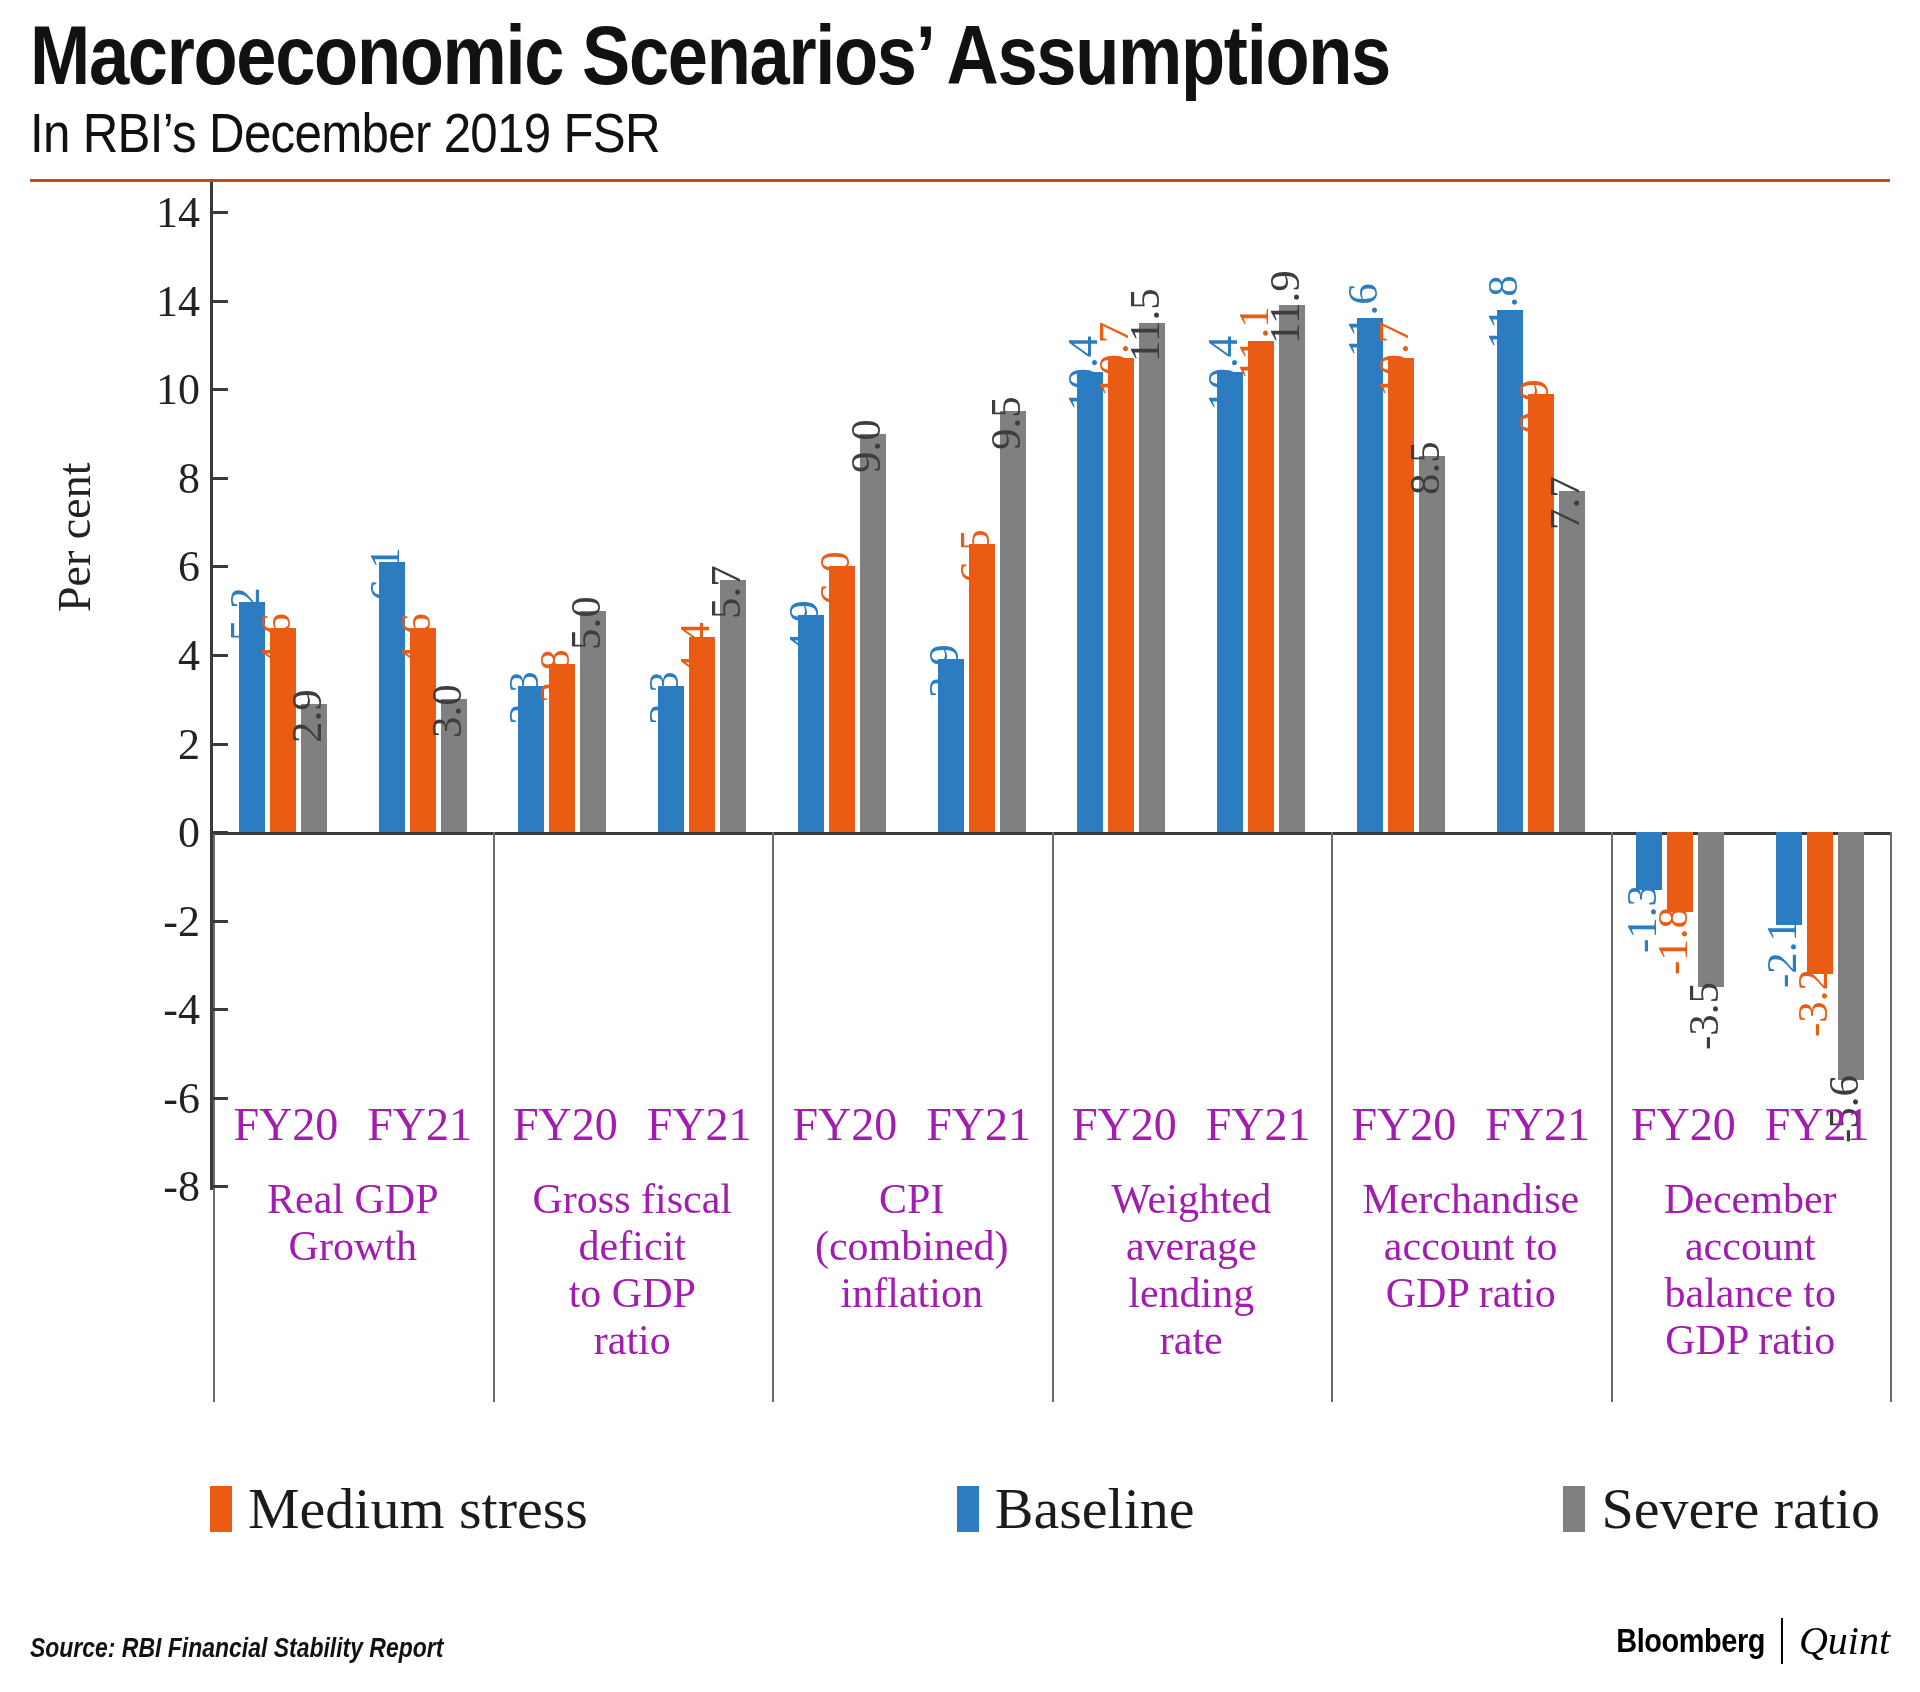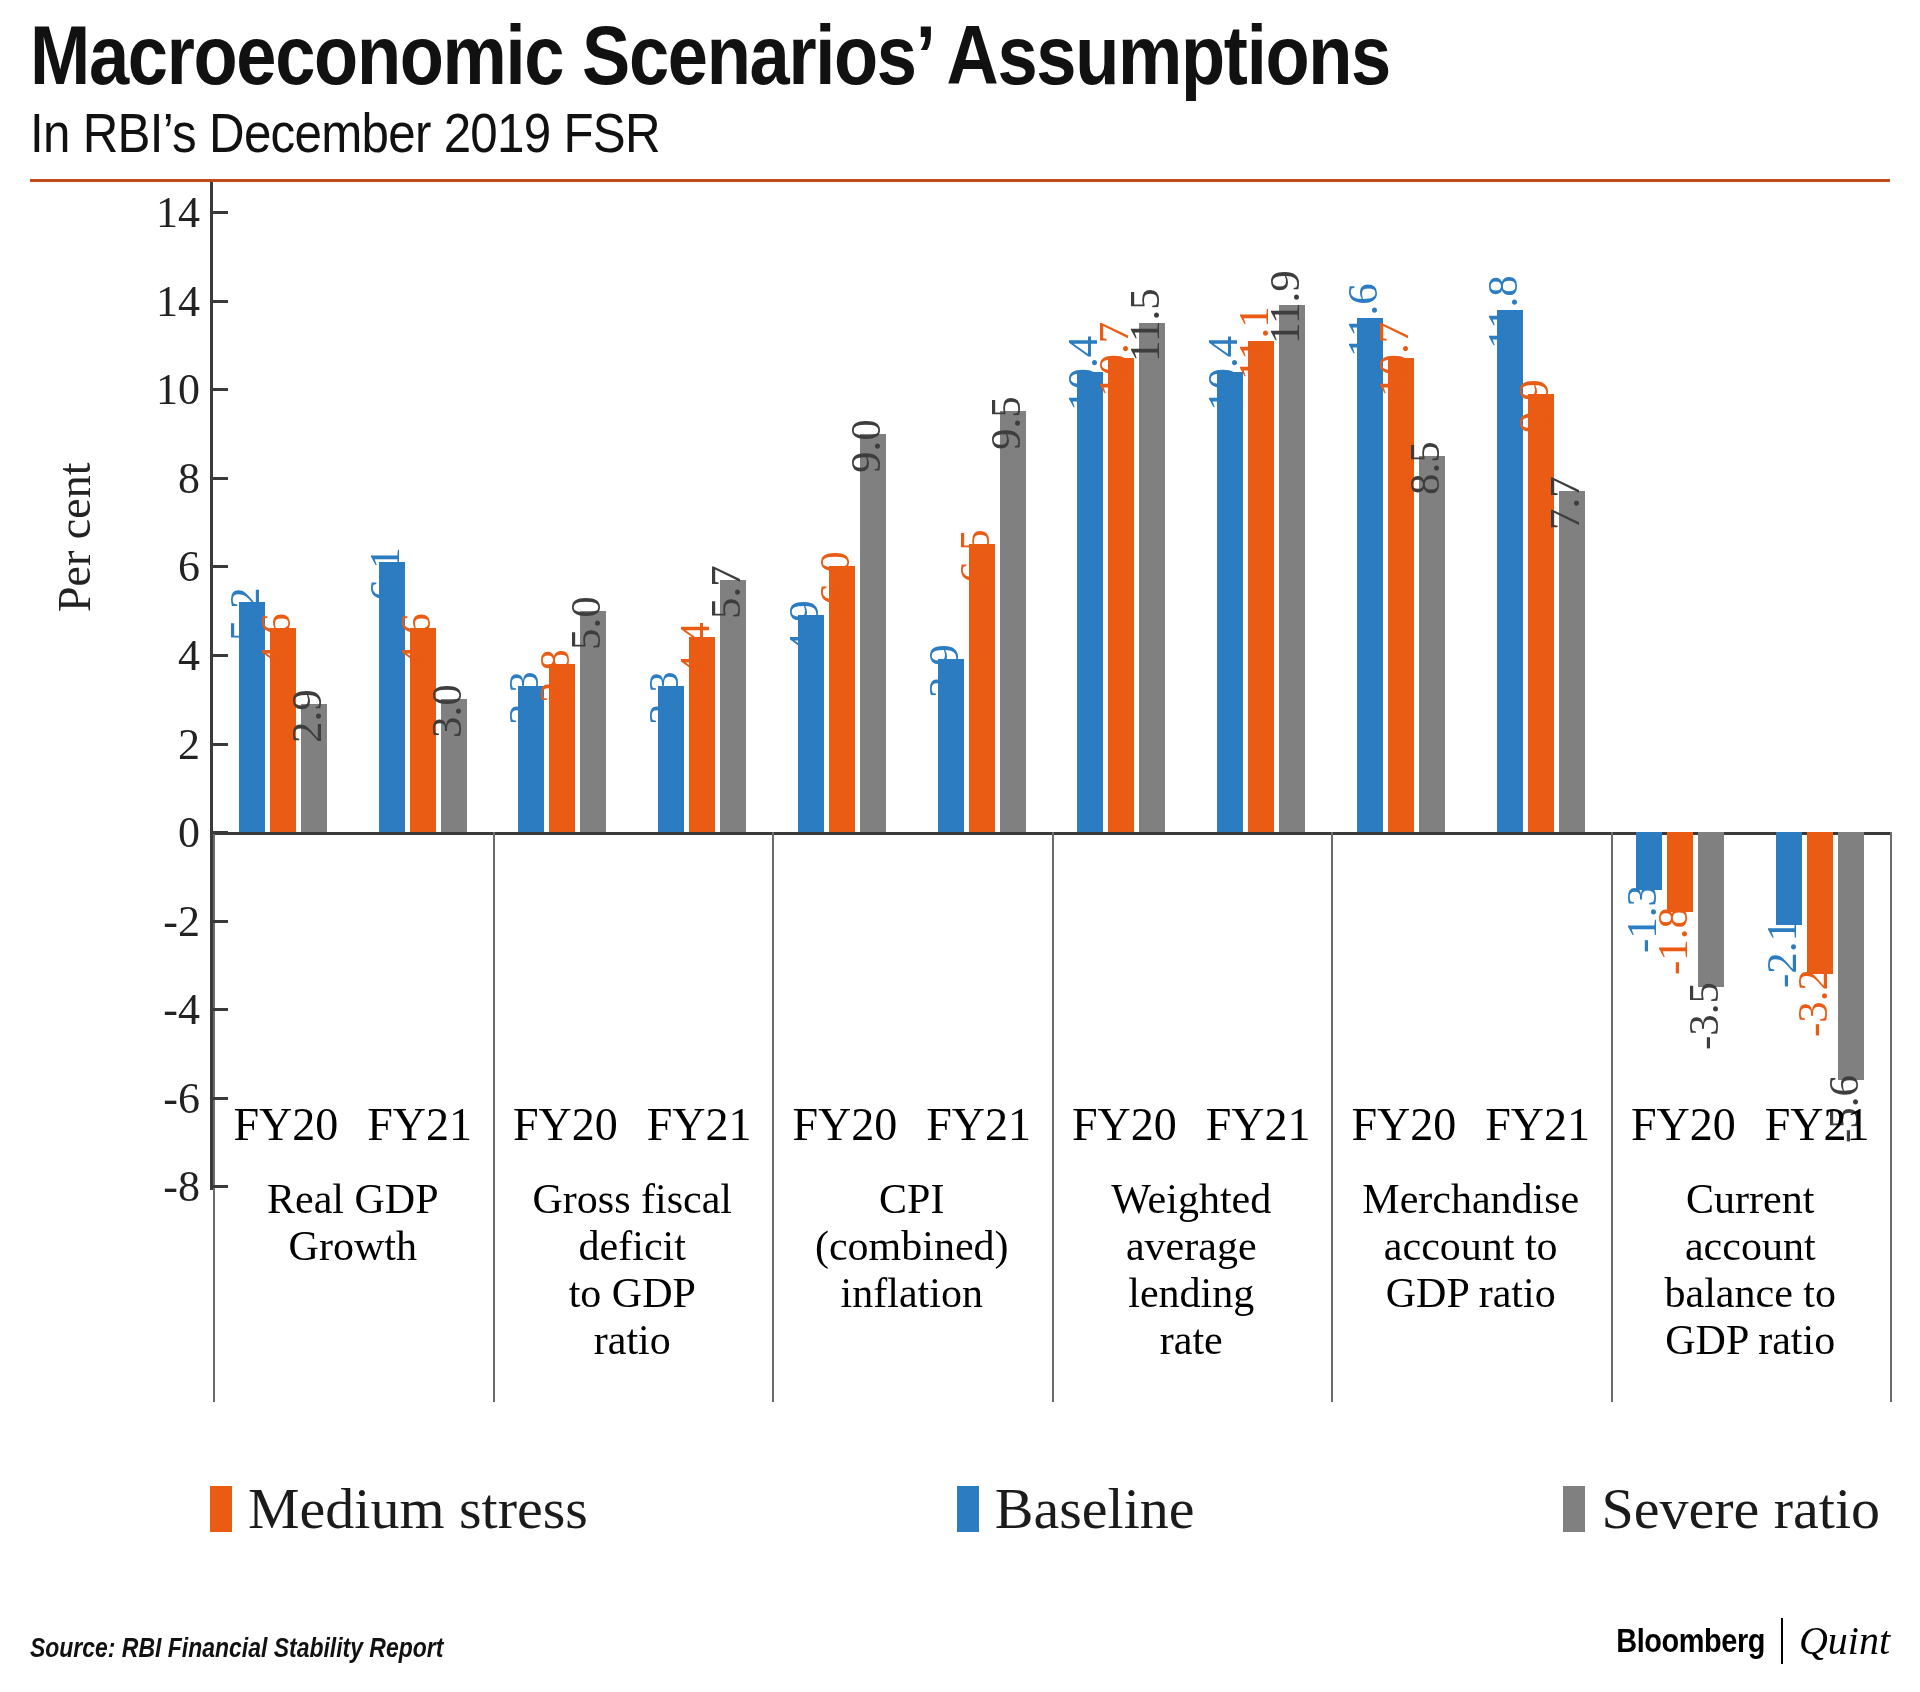--- a/index.html
+++ b/index.html
@@ -131,21 +131,21 @@
   .sep {
     position:absolute;
     top:0; width:2px;
     background:#6b6b6b;
   }
   .cat {
     position:absolute;
     top:0;
     text-align:center;
     font-family:"Liberation Serif", serif;
-    color:#000000;
+    color:#a21caf;
   }
   .cat .fy-row {
     display:flex;
     justify-content:space-around;
     font-size:46px;
     line-height:1;
     padding:0 6px;
     margin-bottom:28px;
   }
   .cat .cat-name {
@@ -403,21 +403,21 @@
           <div>account to</div>
           <div>GDP ratio</div>
         </div>
       </div>
       <div class="cat" style="left: 1397.5px; width: 279.5px;">
         <div class="fy-row">
           <span>FY20</span>
           <span>FY21</span>
         </div>
         <div class="cat-name">
-          <div>Current</div>
+          <div>December</div>
           <div>account</div>
           <div>balance to</div>
           <div>GDP ratio</div>
         </div>
       </div>
     </div>
 <div class="tickmark" style="top: 30px;"></div>
     <div class="tickmark" style="top: 118.571px;"></div>
     <div class="tickmark" style="top: 207.143px;"></div>
     <div class="tickmark" style="top: 295.714px;"></div>

